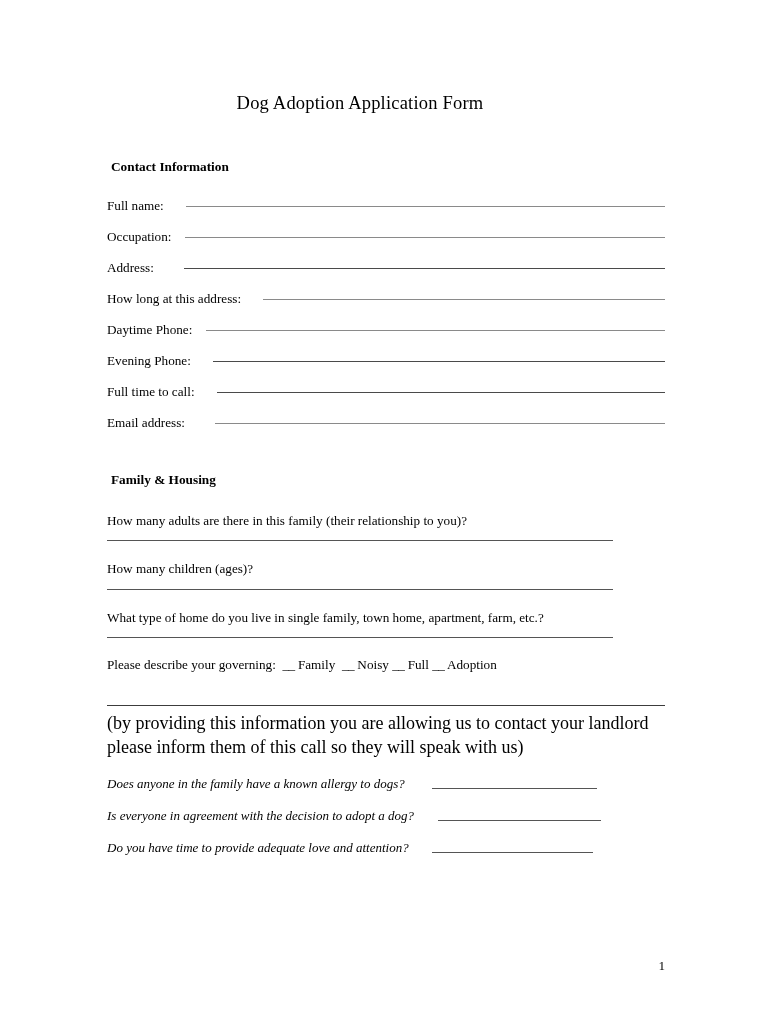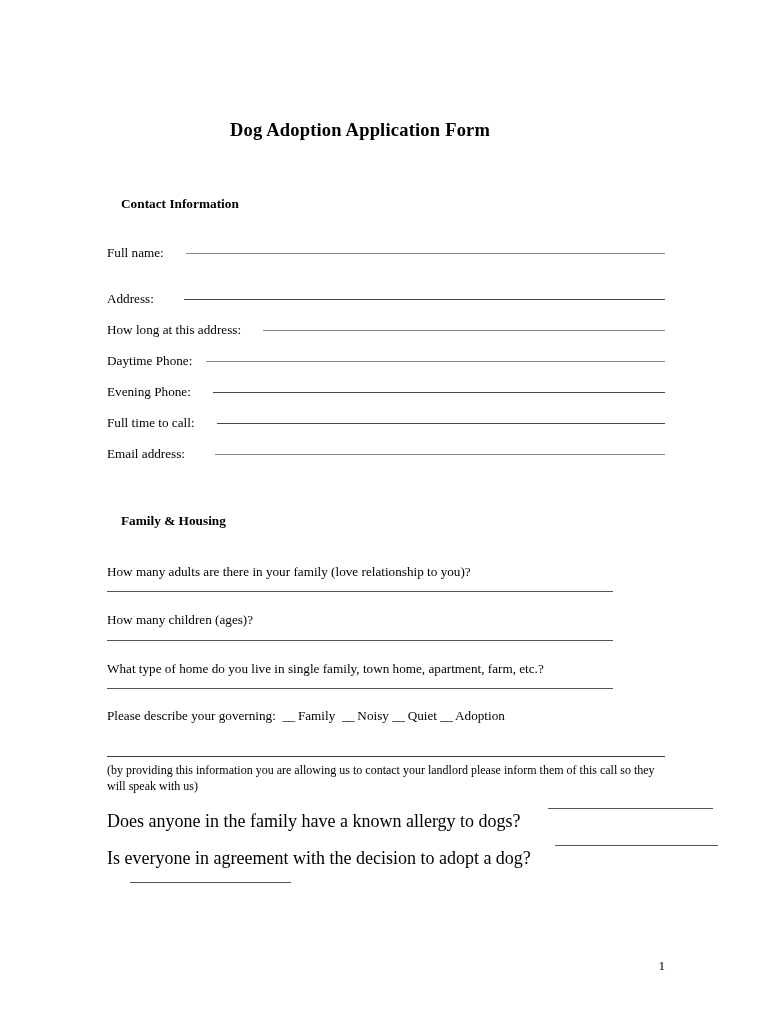--- a/index.html
+++ b/index.html
@@ -27,32 +27,32 @@
   
   .content {
     position: absolute;
     left: 107px;
     top: 0;
     width: 558px;
   }
 
   .doc-title {
     text-align: center;
-    font-weight: bold;
+    font-weight: normal;
     font-size: 18.5px;
     letter-spacing: 0.2px;
     margin: 0;
-    padding-top: 120px;
+    padding-top: 93px;
     width: 506px;   
   }
 
   .section-heading {
     font-weight: bold;
     font-size: 13.3px;
-    margin: 14px;
+    margin: 4px;
   }
 
   
   .field-row {
     display: flex;
     align-items: baseline;
     font-size: 13.2px;
     white-space: nowrap;
     font-family: Liberation Serif, serif;
   }
@@ -90,33 +90,34 @@
 
   .full-rule.wide {
     width: 558px;
     border-bottom-width: 1.6px;
     border-bottom-color: #3c3c3c;
   }
 
   
   .qa-row {
     display: flex;
-    align-items: flex-start;
-    font-size: 18px;
+    align-items: flex-end;
+    font-size: 13px;
     white-space: nowrap;
+    font-style: italic;
   }
 
   .qa-rule {
     border-bottom: 1px solid #555555;
     position: relative;
     top: -3px;
   }
 
   .note {
-    font-size: 12px;
+    font-size: 18px;
     line-height: 1.34;
     width: 552px;
   }
 
   .page-number {
     position: absolute;
     left: 0;
     top: 958px;
     width: 558px;
     text-align: right;
@@ -139,20 +140,25 @@
     <h2 class="section-heading">Contact Information</h2>
 
     <div style="height:19px"></div>
     <div class="field-row">
       <span class="field-label">Full name:</span>
       <span class="gap-md"></span>
       <span class="field-rule"></span>
     </div>
 
     <div style="height:15px"></div>
+    <div class="field-row">
+      <span class="field-label">Occupation:</span>
+      <span class="gap-sm"></span>
+      <span class="field-rule"></span>
+    </div>
 
     <div style="height:15px"></div>
     <div class="field-row">
       <span class="field-label">Address:</span>
       <span class="gap-lg"></span>
       <span class="field-rule dark"></span>
     </div>
 
     <div style="height:15px"></div>
     <div class="field-row">
@@ -186,40 +192,40 @@
     <div class="field-row">
       <span class="field-label">Email address:</span>
       <span class="gap-lg"></span>
       <span class="field-rule"></span>
     </div>
 
     <div style="height:37px"></div>
     <h2 class="section-heading">Family &amp; Housing</h2>
 
     <div style="height:20px"></div>
-    <div class="question">How many adults are there in your family (love relationship to you)?</div>
+    <div class="question">How many adults are there in this family (their relationship to you)?</div>
     <div style="height:11px"></div>
     <div class="full-rule"></div>
 
     <div style="height:19px"></div>
     <div class="question">How many children (ages)?</div>
     <div style="height:11px"></div>
     <div class="full-rule"></div>
 
     <div style="height:19px"></div>
     <div class="question">What type of home do you live in single family, town home, apartment, farm, etc.?</div>
     <div style="height:11px"></div>
     <div class="full-rule"></div>
 
     <div style="height:18px"></div>
     <div class="question">
       <span>Please describe your governing:</span><span>&nbsp;&nbsp;</span><span class="blank">__</span>
       <span>Family</span><span>&nbsp;&nbsp;</span><span class="blank">__</span>
       <span>Noisy</span><span>&nbsp;</span><span class="blank">__</span>
-      <span>Quiet</span><span>&nbsp;</span><span class="blank">__</span>
+      <span>Full</span><span>&nbsp;</span><span class="blank">__</span>
       <span>Adoption</span>
     </div>
 
     <div style="height:18px"></div>
     <div style="height:13px"></div>
     <div class="full-rule wide"></div>
 
     <div style="height:5px"></div>
     <div class="note">(by providing this information you are allowing us to contact your landlord please inform them of this call so they will speak with us)</div>
 
@@ -232,20 +238,21 @@
 
     <div style="height:16px"></div>
     <div class="qa-row">
       <span>Is everyone in agreement with the decision to adopt a dog?</span>
       <span style="flex:0 0 24px"></span>
       <span class="qa-rule" style="flex:0 0 163px"></span>
     </div>
 
     <div style="height:16px"></div>
     <div class="qa-row">
+      <span>Do you have time to provide adequate love and attention?</span>
       <span style="flex:0 0 23px"></span>
       <span class="qa-rule" style="flex:0 0 161px"></span>
     </div>
 
     <div class="page-number">1</div>
 
   </div>
 </div>
 
 </body></html>

